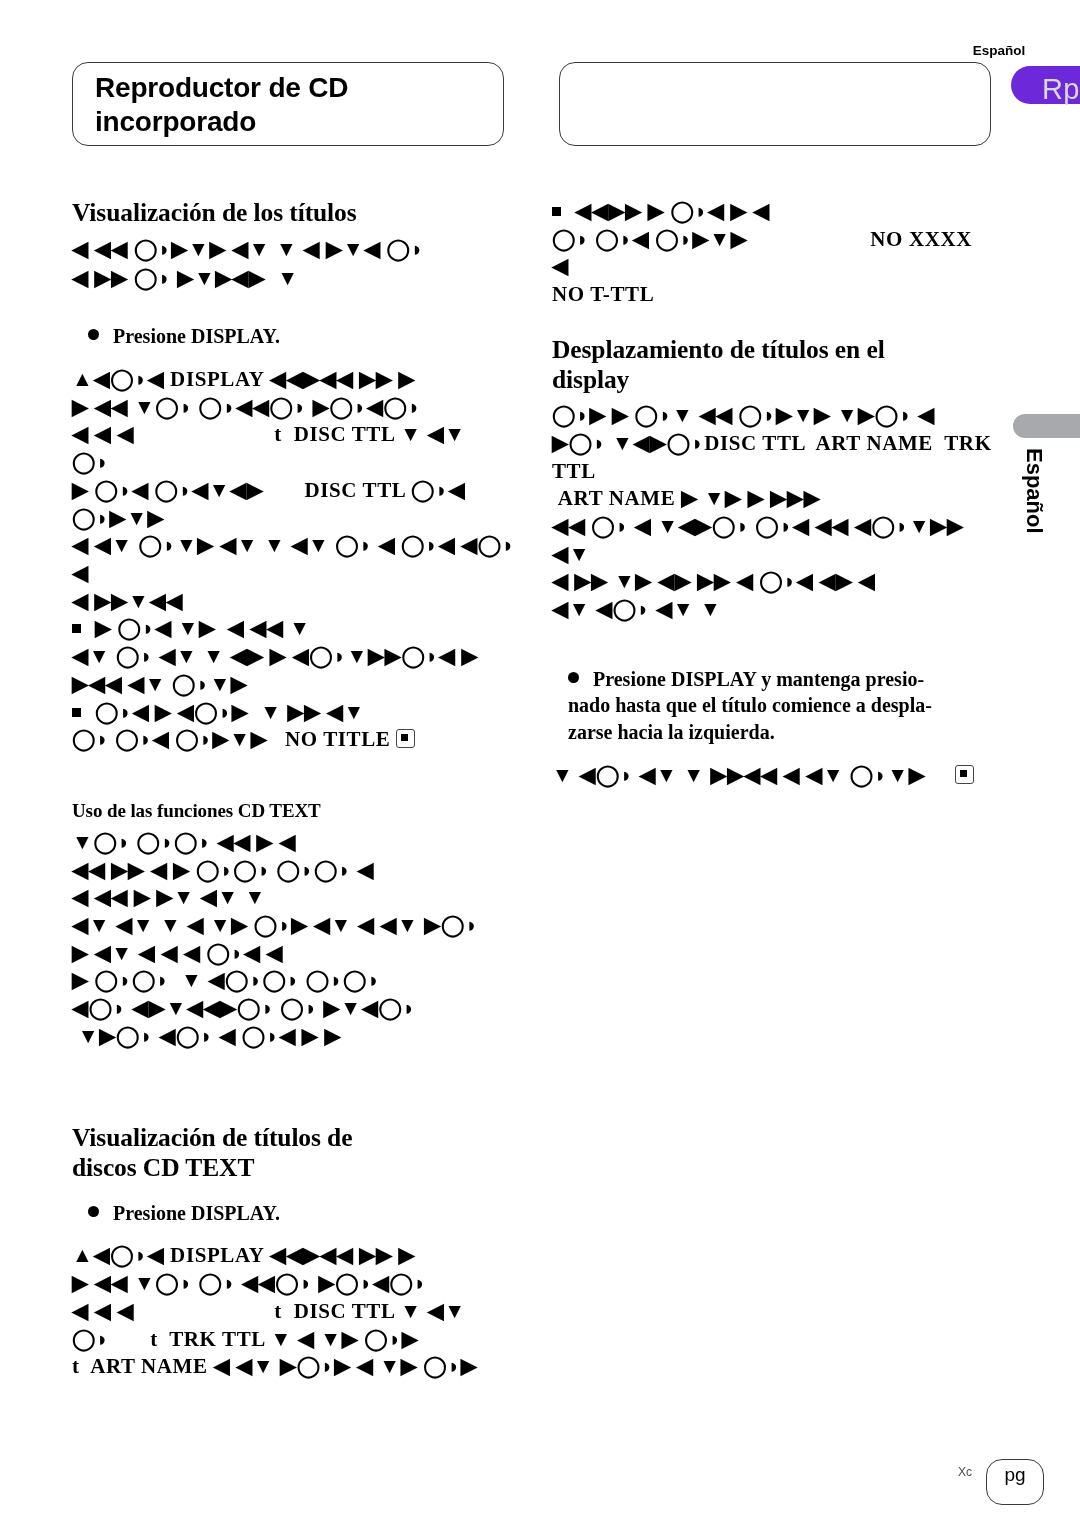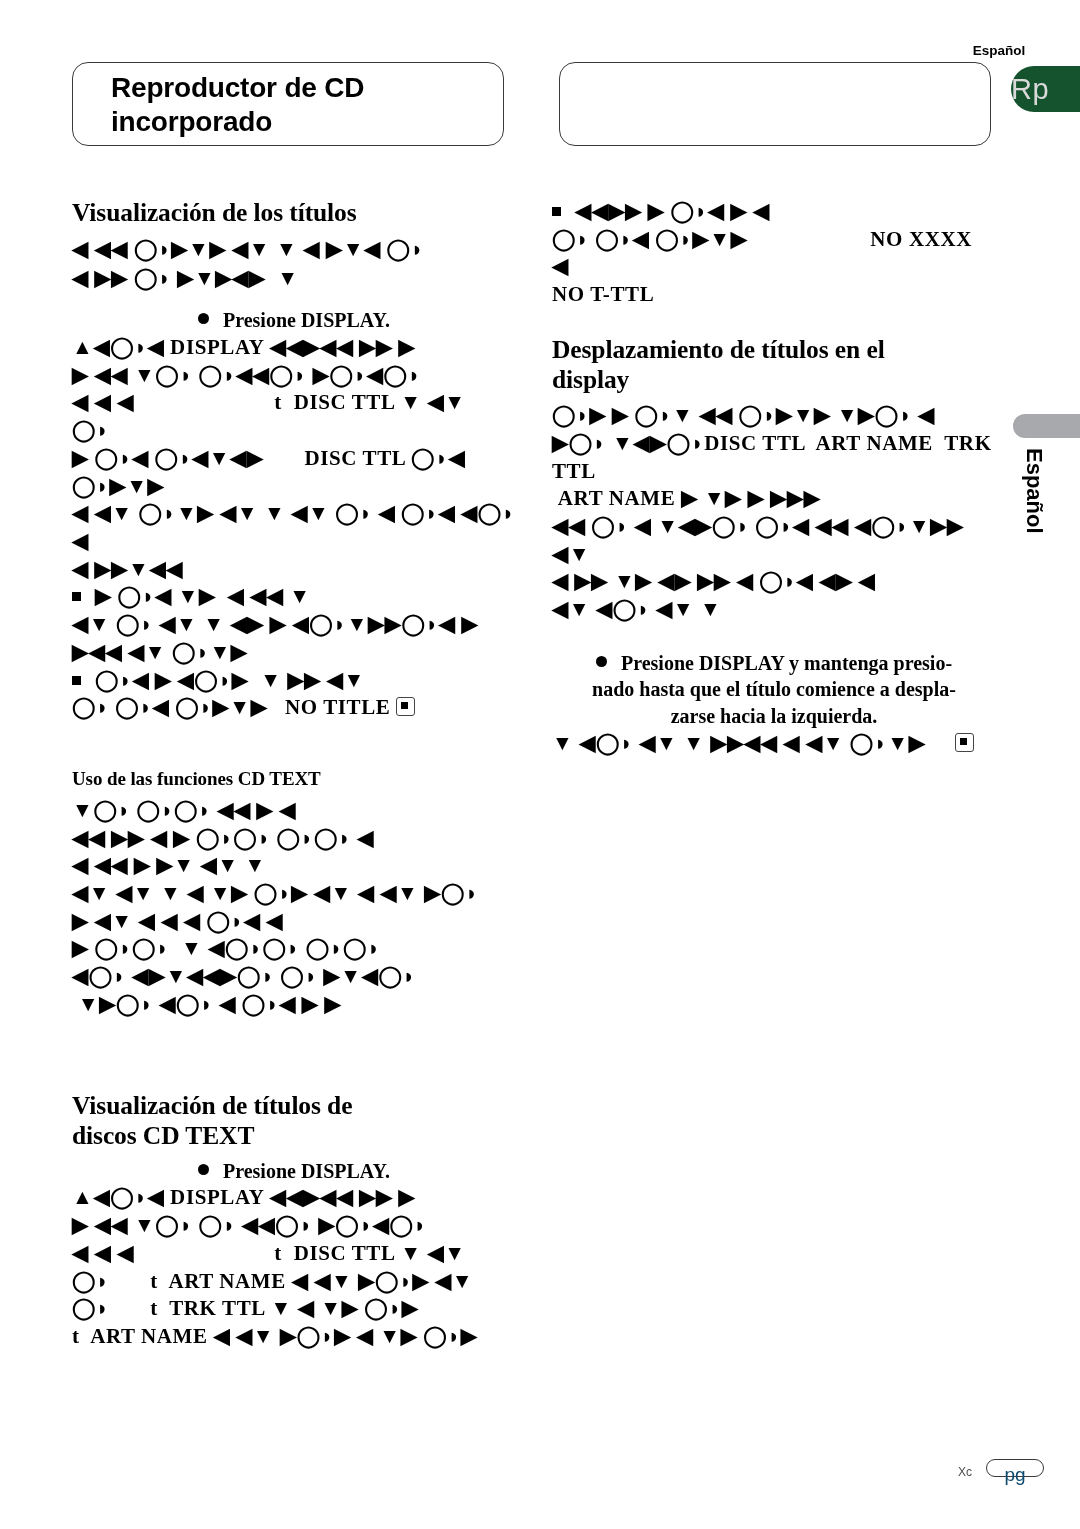--- a/index.html
+++ b/index.html
@@ -46,21 +46,20 @@
     position: absolute;
     left: 22px;
     top: 8px;
     width: 400px;
     font-size: 28px;
     font-weight: bold;
     line-height: 1.22;
     letter-spacing: -0.2px;
     color: #000;
     white-space: pre-line;
-    margin-left: 16px;
   }
   .blank-box {
     position: absolute;
     left: 487px;
     top: 0;
     width: 432px;
     height: 84px;
     border: 1.6px solid #3b3b3b;
     border-radius: 16px;
     box-sizing: border-box;
@@ -76,28 +75,28 @@
     font-weight: bold;
     color: #000;
     text-align: center;
     width: 98px;
   }
   .seccion-badge {
     position: absolute;
     left: 1011px;
     top: 66px;
     width: 69px;
-    height: 46px;
-    background: #14532d;
+    height: 38px;
+    background: #6d28d9;
     border-top-left-radius: 23px;
     border-bottom-left-radius: 23px;
     color: #d9d9d9;
     font-size: 29px;
     line-height: 46px;
-    text-align: left;
+    text-align: right;
     letter-spacing: 0.5px;
   }
 
   
   .side-tab-bar {
     position: absolute;
     left: 1013px;
     top: 414px;
     width: 67px;
     height: 24px;
@@ -152,24 +151,23 @@
     white-space: pre-wrap;
     margin: 0;
   }
   .gl.tight { line-height: 1.32; }
 
   
   .bullet-line {
     font-size: 20px;
     font-weight: bold;
     line-height: 1.33;
-    margin: 0;
+    margin: 16px;
     color: #000;
     white-space: pre-wrap;
-    text-align: center;
   }
   .dot {
     display: inline-block;
     width: 11px; height: 11px;
     border-radius: 50%;
     background: #000;
     vertical-align: 3px;
     margin-right: 14px;
   }
   .sq {
@@ -214,28 +212,28 @@
     top: 6px;
     font-size: 12px;
     color: #4e4e4e;
     font-family: "Liberation Sans", sans-serif;
   }
   .footer-pg {
     position: absolute;
     right: 36px;
     top: 0px;
     width: 58px;
-    height: 18px;
+    height: 46px;
     border: 1.6px solid #3a3a3a;
     border-radius: 16px;
     box-sizing: border-box;
     text-align: center;
     line-height: 29px;
     font-size: 19px;
-    color: #0c4a6e;
+    color: #000000;
   }
 </style>
 </head>
 <body>
 
 <div class="page">
 
   <div class="header-row">
     <div class="title-box">
       <div class="title-text">Reproductor de CD
@@ -304,21 +302,20 @@
 
     <h2 class="sect">Visualización de títulos de
 discos CD TEXT</h2>
 
     <p class="bullet-line"><span class="dot"></span><span>Presione DISPLAY.</span></p>
 
     <div class="blk">
       <p class="gl tight">▲◀◯◗◀ DISPLAY ◀◀▶◀◀ ▶▶ ▶</p>
       <p class="gl tight">▶ ◀◀ ▼◯◗ ◯◗ ◀◀◯◗ ▶◯◗◀◯◗</p>
       <p class="gl tight">◀ ◀ ◀                        t  DISC TTL ▼ ◀▼</p>
-      <p class="gl tight">◯◗       t  ART NAME ◀ ◀▼ ▶◯◗▶ ◀▼</p>
       <p class="gl tight">◯◗       t  TRK TTL ▼ ◀ ▼▶ ◯◗▶</p>
       <p class="gl tight">t  ART NAME ◀ ◀▼ ▶◯◗▶ ◀ ▼▶ ◯◗▶</p>
     </div>
 
   </div>
 
   <div class="col col-right">
 
     <div class="blk">
       <p class="gl tight"><span class="sq"></span><span>◀◀▶▶ ▶ ◯◗◀ ▶ ◀</span></p>

